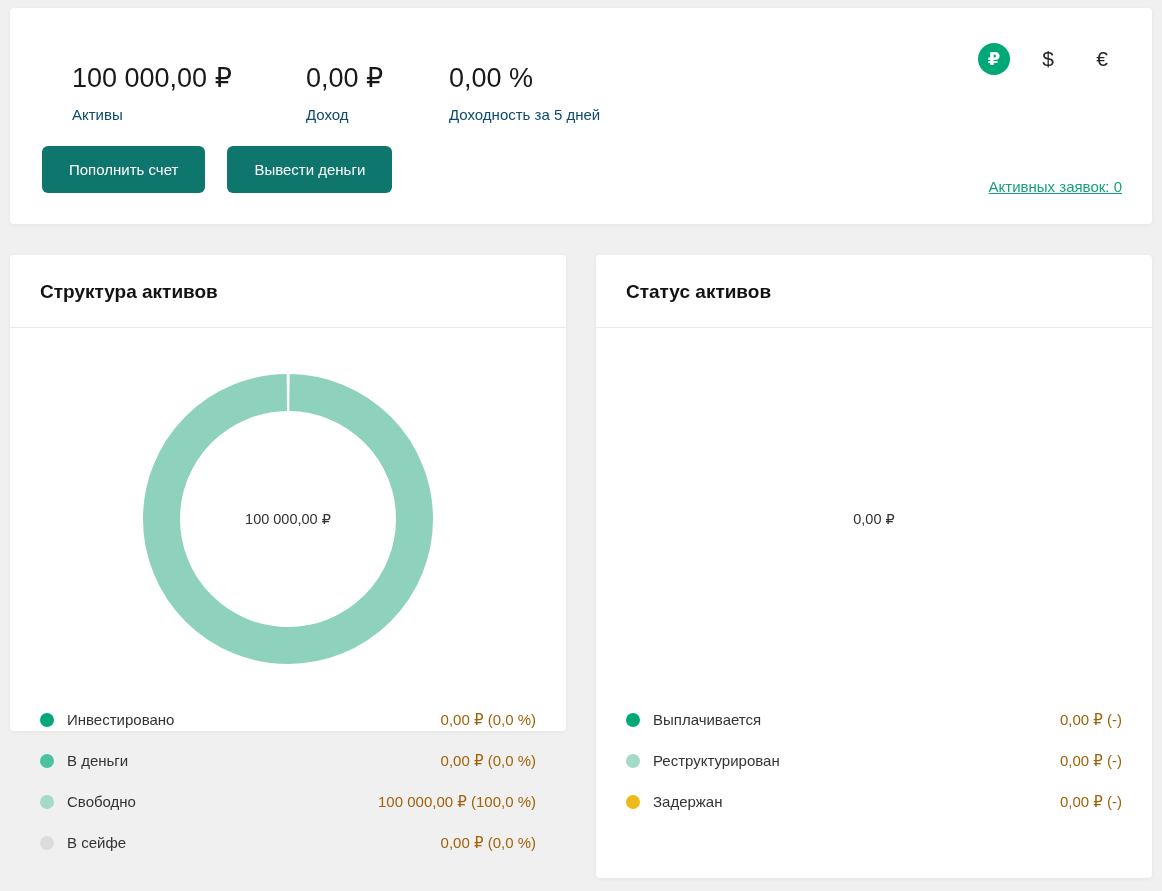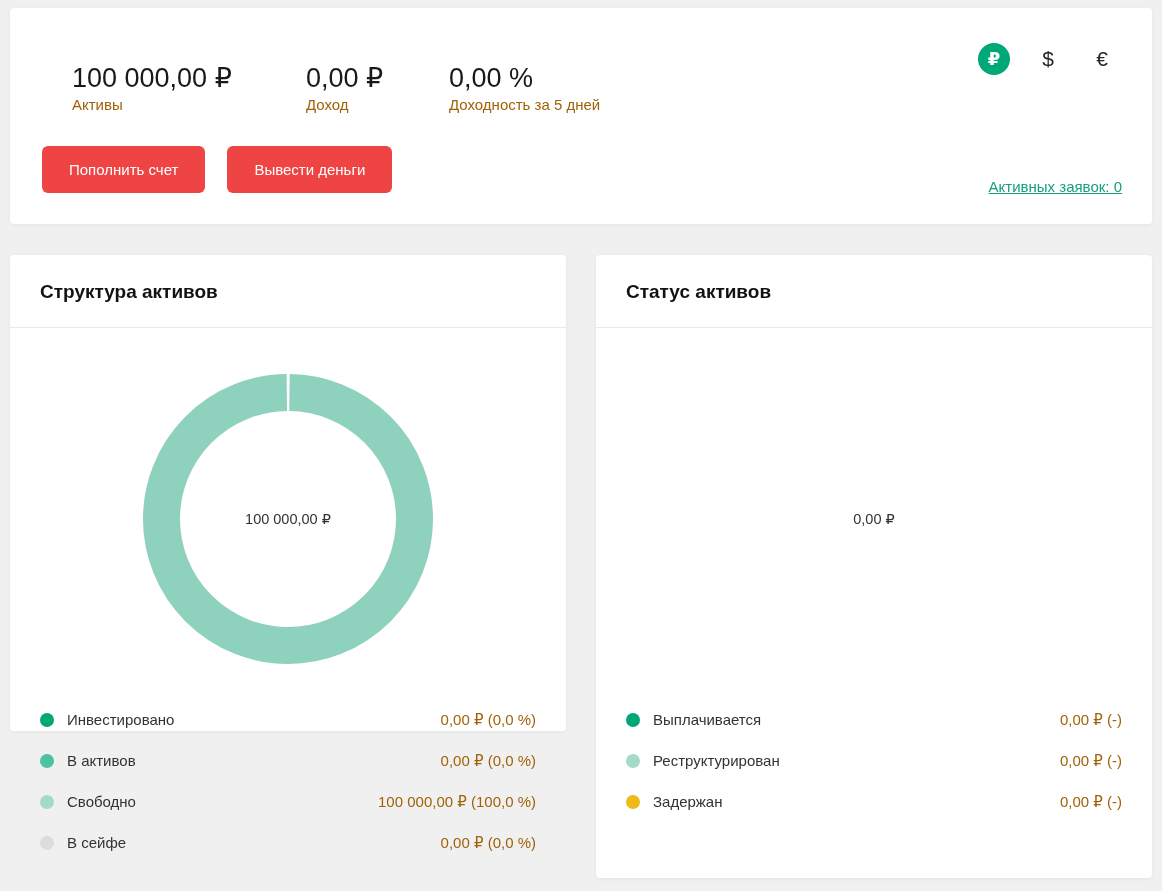--- a/index.html
+++ b/index.html
@@ -21,21 +21,21 @@
     border-radius: 4px;
     box-shadow: 0 1px 4px rgba(0,0,0,0.05);
   }
   
   .summary-card { left: 10px; top: 8px; width: 1142px; height: 216px; }
   .stat { position: absolute; top: 54px; }
   .stat-1 { left: 62px; }
   .stat-2 { left: 296px; }
   .stat-3 { left: 439px; }
   .stat-value { font-size: 27px; line-height: 32px; color: #191919; white-space: nowrap; }
-  .stat-label { margin-top: 2px; font-size: 15px; color: #a16207; white-space: nowrap; }
+  .stat-label { margin-top: 12px; font-size: 15px; color: #0c4a6e; white-space: nowrap; }
   .currency-switcher {
     position: absolute; top: 35px; right: 34px;
     display: flex; align-items: center; gap: 22px;
   }
   .currency-item {
     width: 32px; height: 32px;
     display: flex; align-items: center; justify-content: center;
     font-size: 21px; color: #262626; cursor: pointer;
   }
   .currency-item.active {
@@ -45,21 +45,21 @@
     font-size: 18px;
     font-weight: bold;
   }
   .actions-row {
     position: absolute; left: 32px; top: 138px;
     display: flex; gap: 22px;
   }
   .action-button {
     height: 47px;
     padding: 0 27px;
-    background: #ef4444;
+    background: #0f766e;
     color: #ffffff;
     font-size: 15px;
     font-family: "Liberation Sans", "DejaVu Sans", sans-serif;
     border: none;
     border-radius: 6px;
     cursor: pointer;
     white-space: nowrap;
   }
   .requests-link {
     position: absolute; right: 30px; top: 170px;
@@ -151,21 +151,21 @@
       <div class="legend-row">
         <div class="legend-left">
           <span class="dot" style="background-color: rgb(0, 168, 120);"></span>
           <span class="legend-label">Инвестировано</span>
         </div>
         <span class="legend-value">0,00 ₽ (0,0 %)</span>
       </div>
       <div class="legend-row">
         <div class="legend-left">
           <span class="dot" style="background-color: rgb(76, 194, 161);"></span>
-          <span class="legend-label">В активов</span>
+          <span class="legend-label">В деньги</span>
         </div>
         <span class="legend-value">0,00 ₽ (0,0 %)</span>
       </div>
       <div class="legend-row">
         <div class="legend-left">
           <span class="dot" style="background-color: rgb(163, 219, 200);"></span>
           <span class="legend-label">Свободно</span>
         </div>
         <span class="legend-value">100 000,00 ₽ (100,0 %)</span>
       </div>

